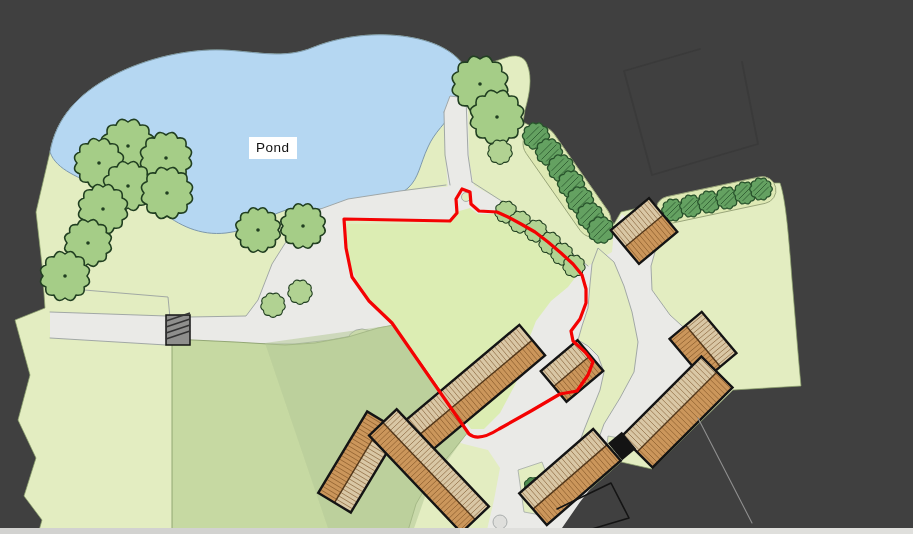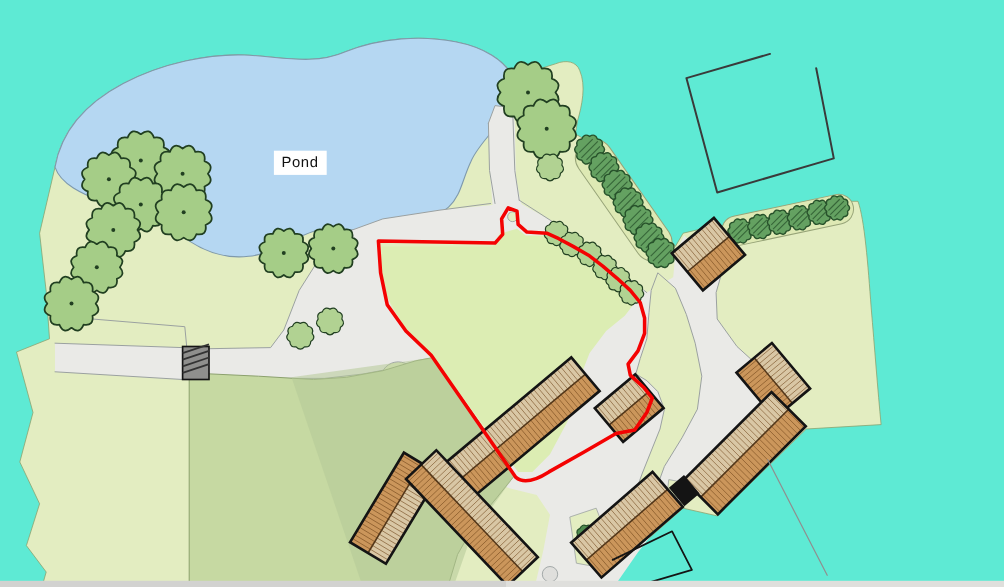--- a/index.html
+++ b/index.html
@@ -1,16 +1,16 @@
 <!DOCTYPE html>
 <html><head>
 <meta charset="utf-8">
 <style>
   html,body{margin:0;padding:0;background:#ffffff;}
-  .stage{position:relative;width:913px;height:534px;background:#5eead4;overflow:hidden;
+  .stage{position:relative;width:913px;height:534px;background:#404040;overflow:hidden;
          font-family:"Liberation Sans", sans-serif;text-align:center;}
   .stage svg{position:absolute;left:0;top:0;}
   .pond-label{position:absolute;left:249px;top:137px;background:#ffffff;color:#111;
               font-size:13.5px;line-height:1;padding:4px 7px;letter-spacing:.5px;}
 </style>
 </head>
 <body>
 
 <div class="stage">
   <svg id="plan-svg" width="913" height="534" viewBox="0 0 913 534">

